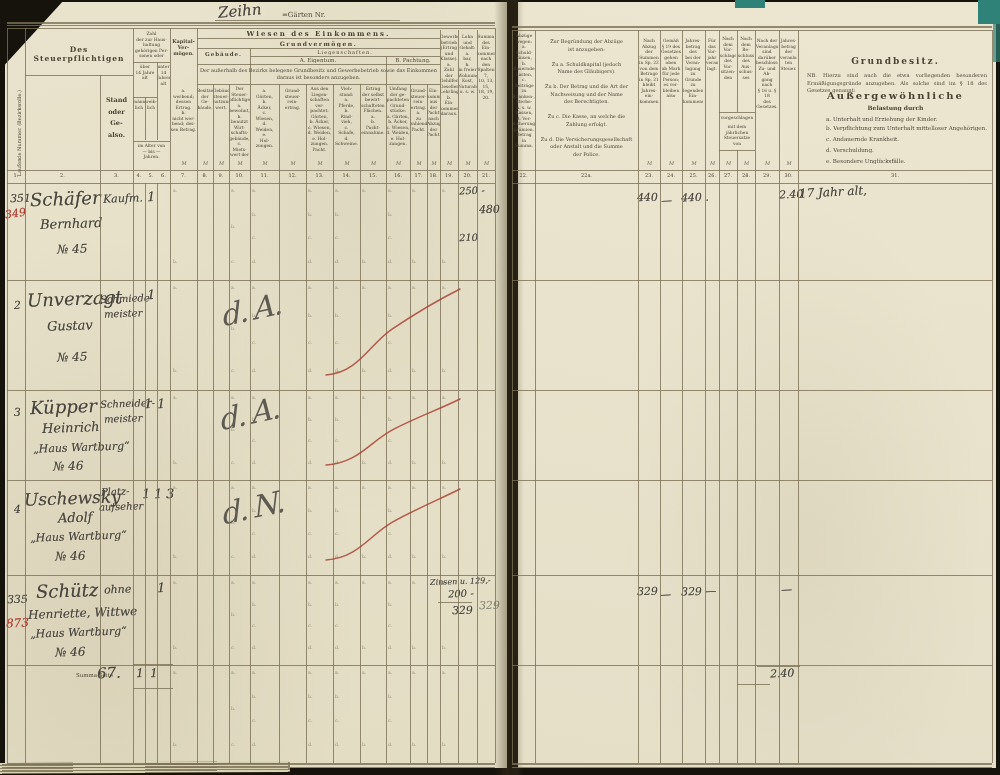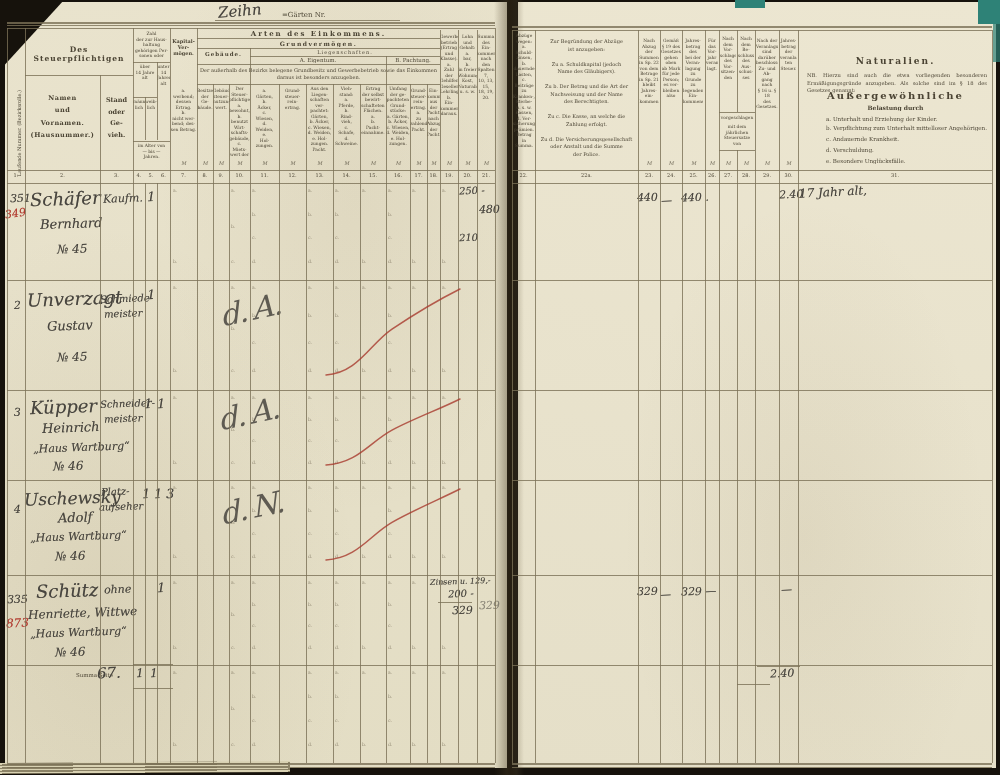--- a/index.html
+++ b/index.html
@@ -47,28 +47,24 @@
   <div class="edge-stack"></div>
   <div class="teal" style="left:735px;top:0;width:30px;height:8px;"></div>
   <div class="teal" style="left:978px;top:0;width:22px;height:24px;"></div>
   <div class="teal" style="left:993px;top:24px;width:7px;height:38px;opacity:.7;"></div>
 
   <span class="hw" style="left:218px;top:2px;font-size:15px;transform:rotate(-5deg);">Zeihn</span>
   <span class="print" style="left:282px;top:11px;font-size:7px;">=Gärten Nr.</span>
 
   <div class="print hd" style="left:-27px;top:130px;width:92px;transform:rotate(-90deg);font-size:5px;">Laufende Nummer. (Bezirksrolle.)</div>
   <div class="print ttl" style="left:25px;top:45px;width:108px;font-size:7.5px;letter-spacing:1px;">Des Steuerpflichtigen</div>
-  <div class="print" style="left:27px;top:92px;width:71px;font-size:6.5px;font-weight:bold;line-height:1.9;letter-spacing:.5px;">Namen
-und
-Vornamen.
-(Hausnummer.)</div>
   <div class="print" style="left:100px;top:95px;width:33px;font-size:6.5px;font-weight:bold;line-height:1.8;">Stand
 oder
 Ge-
-vieh.</div>
+also.</div>
   <div class="print hd4" style="left:133px;top:31px;width:37px;height:28px;">Zahl
 der zur Haus-
 haltung
 gehörigen Per-
 sonen oder
 der Einzeln-
 steuernden</div>
   <div class="print hd4" style="left:133px;top:64px;width:24px;">über
 14 Jahre
 alt</div>
@@ -87,21 +83,21 @@
 Ver-
 mögen.</div>
   <div class="print hd4" style="left:170px;top:88px;width:27px;height:68px;">a.
 werbend;
 dessen
 Ertrag.
 b.
 nicht wer-
 bend; des-
 sen Betrag.</div>
-  <div class="print ttl" style="left:197px;top:29px;width:243px;font-size:7px;">Arten des Einkommens.</div>
+  <div class="print ttl" style="left:197px;top:29px;width:243px;font-size:7px;">Wiesen des Einkommens.</div>
   <div class="print ttl" style="left:197px;top:39.5px;width:243px;font-size:6px;letter-spacing:1.5px;">Grundvermögen.</div>
   <div class="print ttl" style="left:197px;top:51px;width:53px;font-size:5.5px;letter-spacing:1px;">Gebäude.</div>
   <div class="print" style="left:250px;top:49px;width:190px;font-size:5px;letter-spacing:1px;">Liegenschaften.</div>
   <div class="print" style="left:250px;top:57px;width:136px;font-size:5.5px;">A. Eigentum.</div>
   <div class="print" style="left:386px;top:57px;width:54px;font-size:5.5px;">B. Pachtung.</div>
   <div class="print" style="left:199px;top:67px;width:239px;height:16px;font-size:5px;line-height:1.4;">Der außerhalb des Bezirks belegene Grundbesitz und Gewerbebetrieb sowie das Einkommen daraus ist besonders anzugeben.</div>
   <div class="print hd4" style="left:197px;top:88px;width:16px;height:68px;">Besitzer
 der
 Ge-
 bäude.</div>
@@ -327,21 +323,21 @@
 gang nach
 § 16 u. § 18
 des
 Gesetzes.</div>
   <div class="print hd4" style="left:780px;top:38px;width:17px;height:118px;">Jahres-
 betrag
 der
 veranlag-
 ten
 Steuer.</div>
-  <div class="print ttl" style="left:798px;top:56px;width:195px;font-size:9px;">Naturalien.</div>
+  <div class="print ttl" style="left:798px;top:56px;width:195px;font-size:9px;">Grundbesitz.</div>
   <div class="print" style="left:807px;top:72px;width:180px;font-size:5.2px;line-height:1.45;text-align:justify;">NB.  Hierzu sind auch die etwa vorliegenden besonderen Ermäßigungsgründe anzugeben.   Als solche sind im § 18 des Gesetzes genannt:</div>
   <div class="print ttl" style="left:798px;top:90px;width:195px;font-size:10px;">Außergewöhnliche</div>
   <div class="print" style="left:798px;top:104px;width:195px;font-size:6px;font-weight:bold;">Belastung durch</div>
   <div class="print" style="left:826px;top:114px;width:165px;font-size:5.6px;line-height:1.85;text-align:left;">a.  Unterhalt und Erziehung der Kinder.</div>
   <div class="print" style="left:826px;top:125px;width:165px;font-size:5.6px;text-align:left;">b.  Verpflichtung zum Unterhalt mittelloser Angehörigen.</div>
   <div class="print" style="left:826px;top:136px;width:165px;font-size:5.6px;text-align:left;">c.  Andauernde Krankheit.</div>
   <div class="print" style="left:826px;top:147px;width:165px;font-size:5.6px;text-align:left;">d.  Verschuldung.</div>
   <div class="print" style="left:826px;top:158px;width:165px;font-size:5.6px;text-align:left;">e.  Besondere Unglücksfälle.</div>
 
   <span class="hw" style="left:10px;top:192px;font-size:11px;">351</span>

